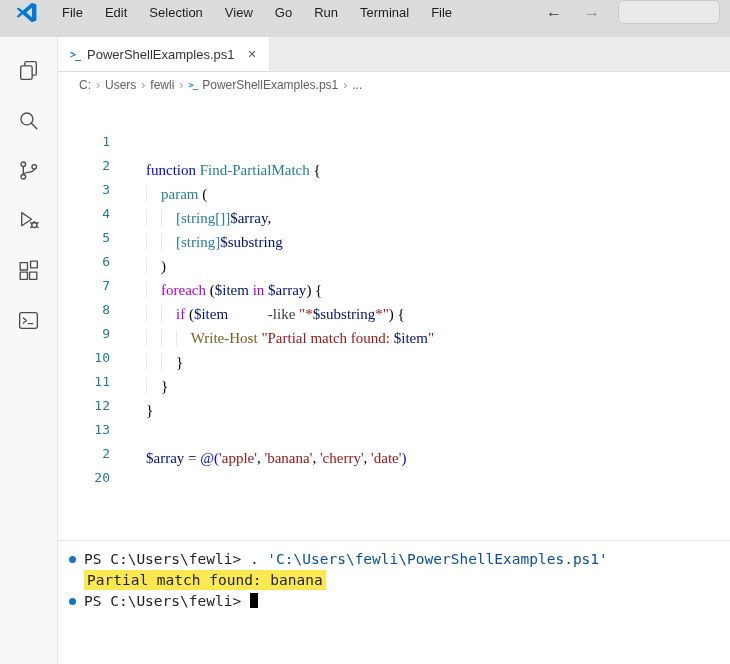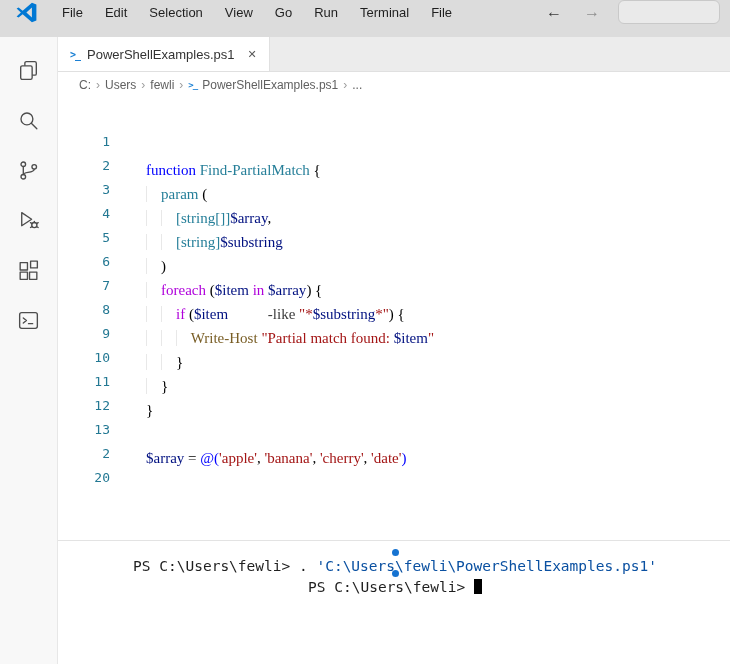--- a/index.html
+++ b/index.html
@@ -53,21 +53,21 @@
   .t-str { color:var(--str,#a31515); }
   .t-op  { color:var(--op,#3b3b3b);margin-left:36px; }
   .t-pl  { color:#000; }
 
   
   .panel { height:124px; flex:none; border-top:1px solid #e3e3e3; background:#fff; display:flex; flex-direction:column; }
   .panel-tabs { height:36px; flex:none; display:flex; gap:26px; padding-left:28px; }
   .panel-tab { display:flex; align-items:center; font-size:11px; letter-spacing:.4px; color:#717171; border-bottom:1px solid transparent; cursor:default; }
   .panel-tab.active { color:#3b3b3b; border-bottom-color:#616161; }
   .terminal { flex:1; padding-top:8px; font-family:"DejaVu Sans Mono",monospace; font-size:14.5px; line-height:21px; color:#1f1f1f; }
-  .trow { display:flex; align-items:center; height:21px; padding-left:2px;flex-direction:column; }
+  .trow { display:flex; align-items:center; height:21px; padding-left:2px; }
   .tdot { width:24px; flex:none; display:flex; align-items:center; justify-content:center; }
   .tdot.on::after { content:""; width:7px; height:7px; border-radius:50%; background:var(--terminal_dot,#1673d1); }
   .ttext { white-space:pre; }
   .ts-pr,.ts-pl { color:#1f1f1f; }
   .ts-str { color:var(--term_str,#0a50a1); }
   .ts-hl { display:inline-block; background:var(--find_highlight,#fce94f); color:#1f1f1f; padding:0 3px; line-height:20px; }
   .tcursor { display:inline-block; width:8px; height:15px; background:#000; vertical-align:-2px; }
 </style>
 </head>
 <body>
@@ -190,20 +190,24 @@
         </div>
       </div>
 
       <div class="panel">
         <div class="terminal">
             <div class="trow">
               <span class="tdot on"></span>
               <span class="ttext"><span class="ts-pr">PS C:\Users\fewli&gt; </span><span class="ts-pl">. </span><span class="ts-str">'C:\Users\fewli\PowerShellExamples.ps1'</span></span>
             </div>
             <div class="trow">
+              <span class="tdot"></span>
+              <span class="ttext"><span class="ts-hl">Partial match found: banana</span></span>
+            </div>
+            <div class="trow">
               <span class="tdot on"></span>
               <span class="ttext"><span class="ts-pr">PS C:\Users\fewli&gt; </span><span class="tcursor"></span></span>
             </div>
           </div>
       </div>
 
     </div>
   </div>
 </div>
 

